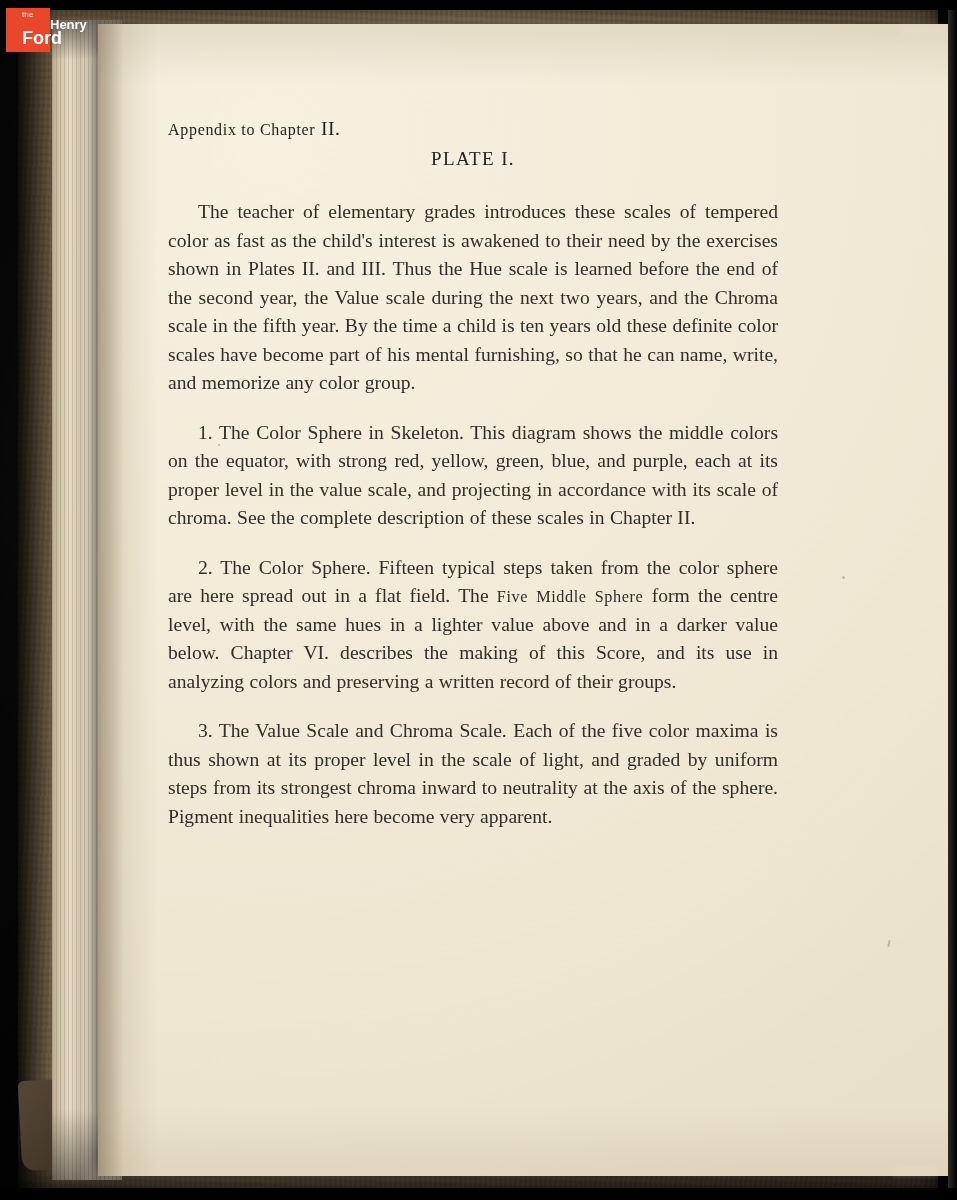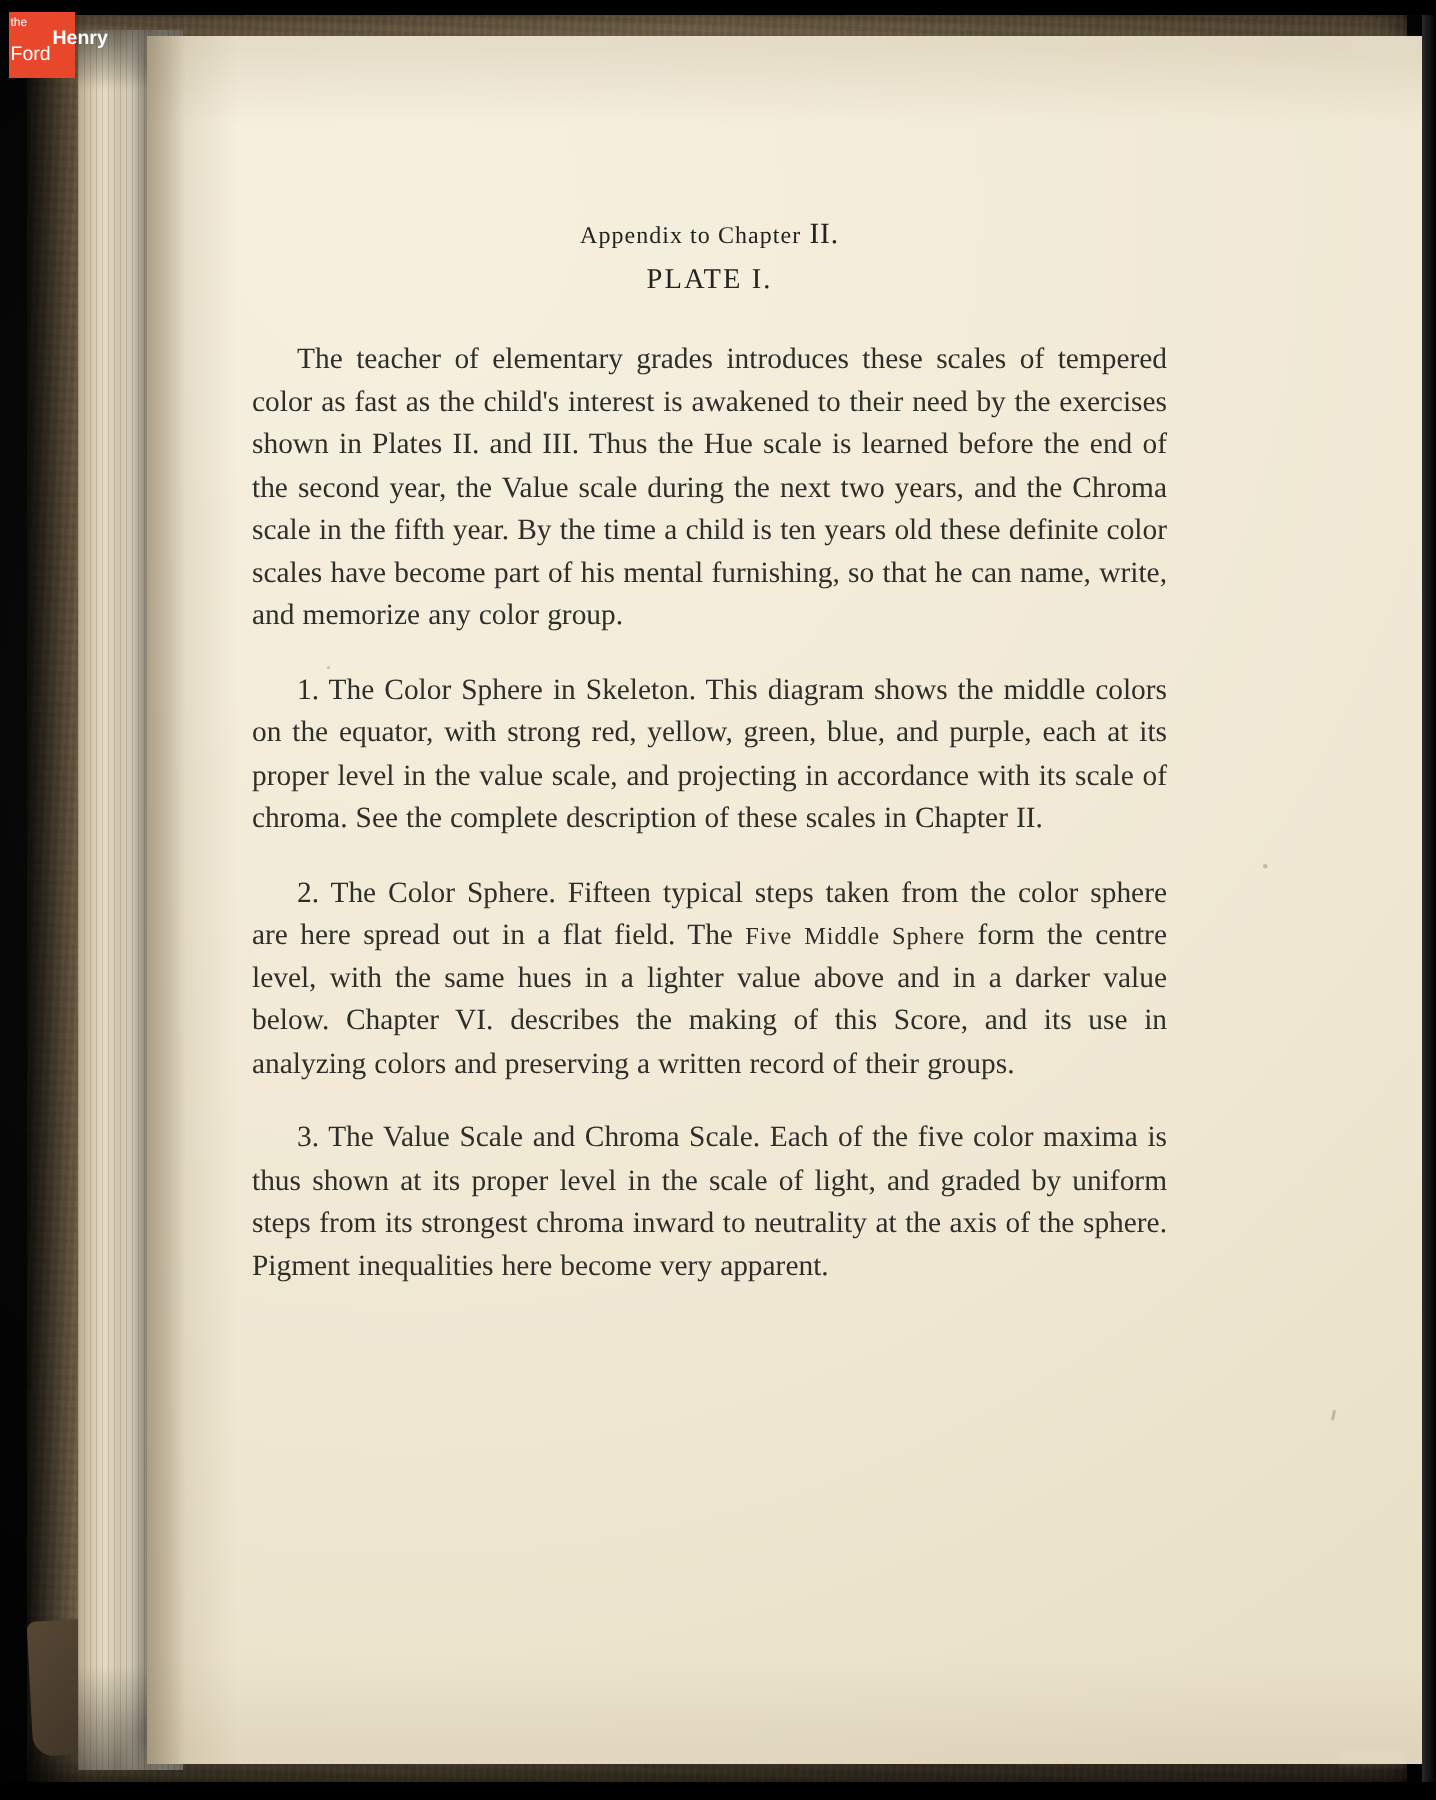--- a/index.html
+++ b/index.html
@@ -162,42 +162,40 @@
   .logo {
     position: absolute;
     left: 6px;
     top: 8px;
     width: 44px;
     height: 44px;
     background: #e8472b;
     color: #fff;
     font-family: "Liberation Sans", sans-serif;
     line-height: 1.02;
-    padding: 3px 1px;
+    padding: 3px 16px;
     box-sizing: border-box;
   }
   .logo .l1 { font-size: 8px; display: block; letter-spacing: 0; }
   .logo .l2 { font-size: 13px; font-weight: bold; display: block; margin-top: -1px; margin-left: 28px; }
-  .logo .l3 { font-size: 13px; font-weight: normal; display: block; margin-top: -2px; }
+  .logo .l3 { font-size: 18px; font-weight: bold; display: block; margin-top: -2px; }
 
   
   .text-col {
     position: absolute;
     left: 168px;
     top: 118px;
     width: 610px;
     color: #2a2a28;
   }
   .hd-appendix {
-    text-align: center;
     font-size: 19.5px;
     letter-spacing: .6px;
     color: #23231f;
     font-weight: normal;
-    margin-top: 28px;
   }
   .smallcaps {
     font-size: 0.82em;
     letter-spacing: .7px;
   }
   .hd-plate {
     text-align: center;
     font-size: 19px;
     letter-spacing: 1.4px;
     margin-top: 8px;

